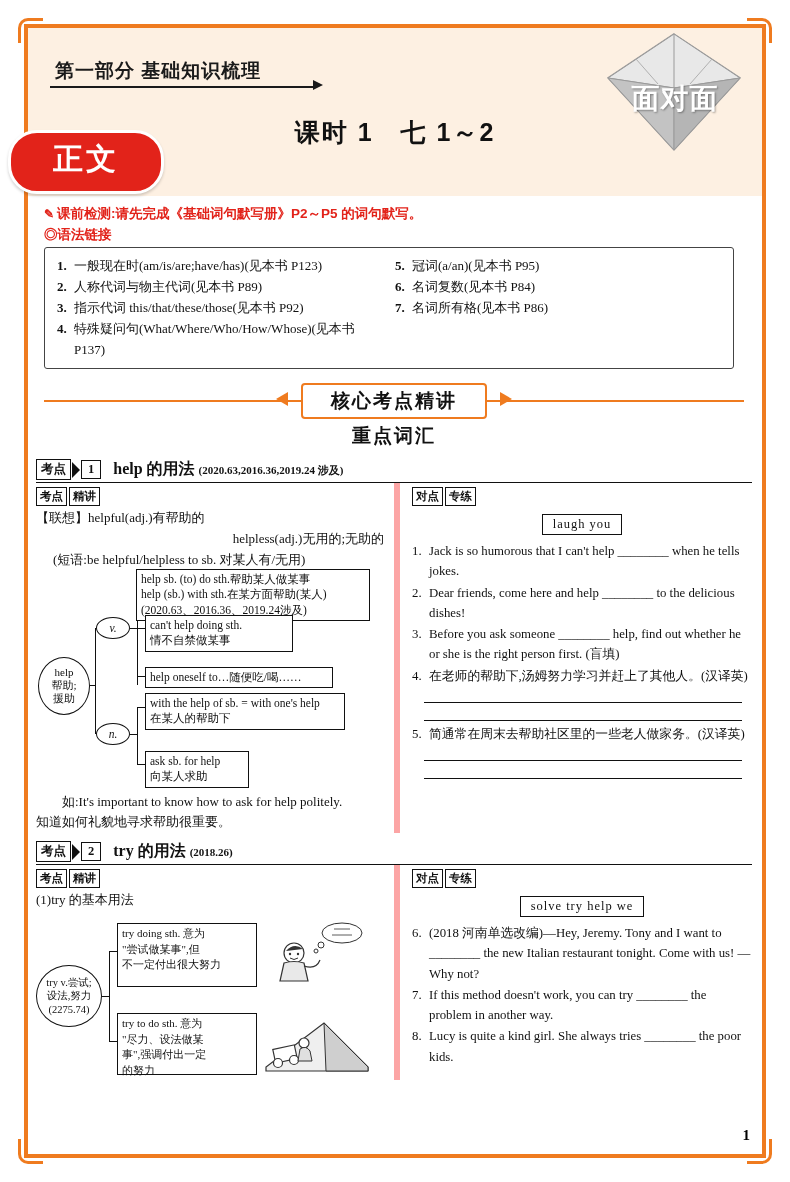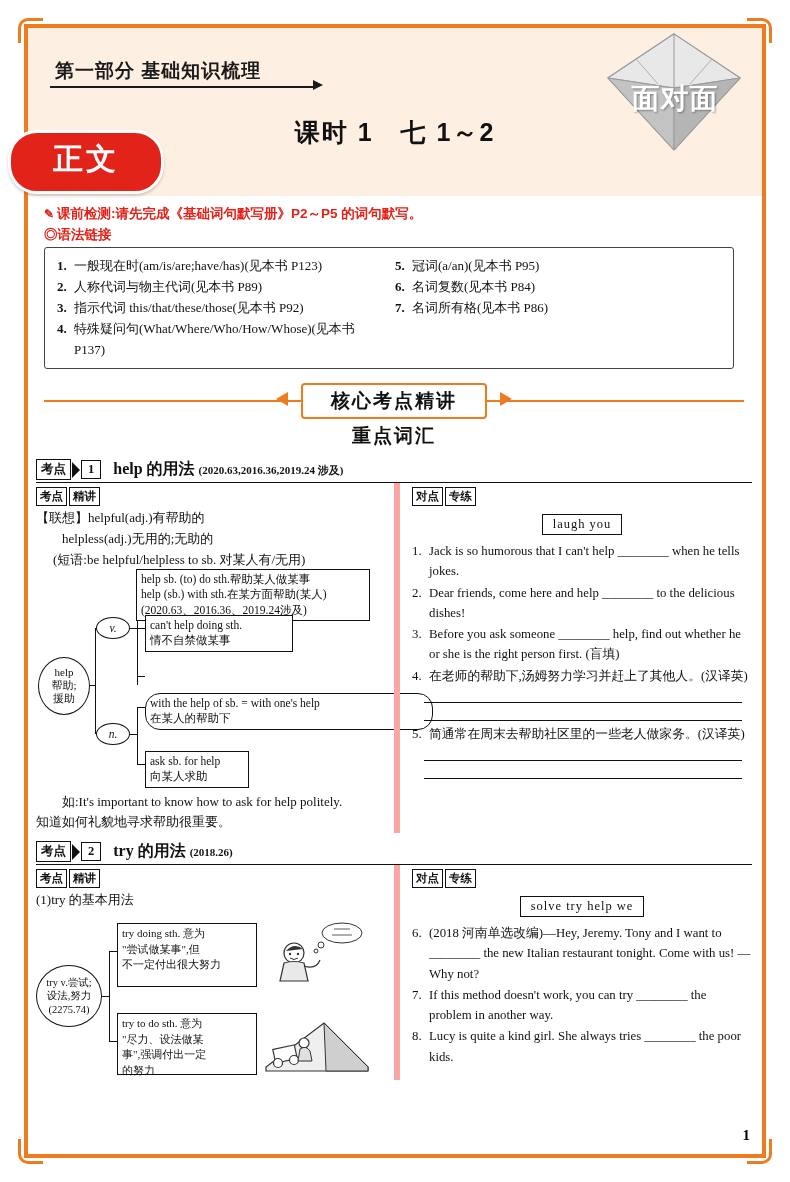--- a/index.html
+++ b/index.html
@@ -171,21 +171,21 @@
   .lbl-box{
     display:inline-flex;align-items:center;margin:4px 0 2px 0;
   }
   .lbl-box b{
     border:1px solid #111;padding:1px 3px;font-size:11.5px;font-weight:bold;
     font-family:"Liberation Sans", sans-serif;margin-right:2px;
   }
   .lbl-box b:last-child{margin-right:0;}
 
   .lx{font-size:13px;line-height:1.6;}
-  .lx .ind1{margin-left:26px;}
+  .lx .ind1{margin-left:26px;text-align:right;}
   .lx .ind2{margin-left:17px;}
 
   
   .map{position:relative;width:350px;height:212px;margin-top:4px;}
   .map .node{
     position:absolute;border:1px solid #111;background:#fff;
     font-size:11.5px;line-height:1.35;padding:2px 4px;box-sizing:border-box;
   }
   .map .oval{
     position:absolute;border:1px solid #111;border-radius:50%;background:#fff;
@@ -346,21 +346,24 @@
           <div class="conn" style="left:101px;top:189px;width:8px;height:1px;"></div>
 
           <div class="node" style="left:100px;top:-6px;width:234px;">
             <span style="white-space:pre-line;">help sb. (to) do sth.帮助某人做某事
 help (sb.) with sth.在某方面帮助(某人)(2020.63、2016.36、2019.24涉及)</span>
           </div>
           <div class="node" style="left:109px;top:40px;width:148px;">
             <span style="white-space:pre-line;">can't help doing sth.
 情不自禁做某事</span>
           </div>
-          <div class="node" style="left:109px;top:118px;width:288px;border-radius:15px;">
+          <div class="node" style="left:109px;top:92px;width:188px;">
+            <span style="white-space:pre-line;">help oneself to…随便吃/喝……</span>
+          </div>
+          <div class="node" style="left:109px;top:118px;width:200px;">
             <span style="white-space:pre-line;">with the help of sb. = with one's help
 在某人的帮助下</span>
           </div>
           <div class="node" style="left:109px;top:176px;width:104px;font-family:Liberation Serif, serif;">
             <span style="white-space:pre-line;">ask sb. for help
 向某人求助</span>
           </div>
         </div>
 
         <div class="note">

